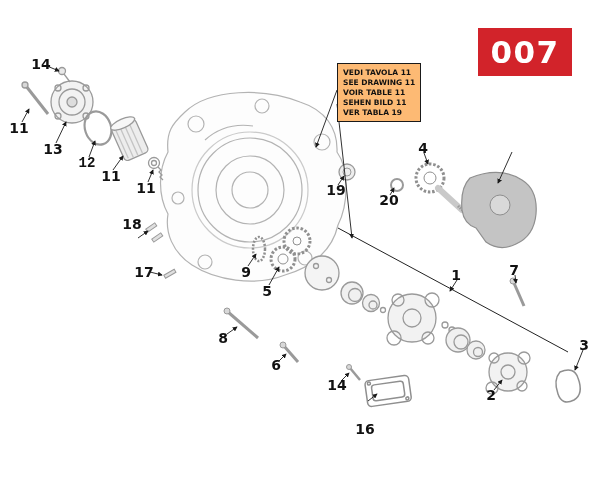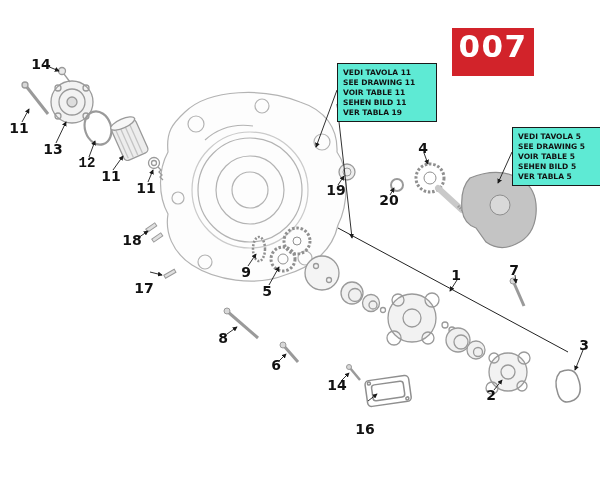--- a/index.html
+++ b/index.html
@@ -5,28 +5,28 @@
   * { margin:0; padding:0; box-sizing:border-box; }
   html,body { background:#ffffff; }
   body {
     width:600px; height:480px;
     font-family:"DejaVu Sans", sans-serif;
     color:#111;
   }
   .page { position:relative; width:600px; height:480px; background:#fff; overflow:hidden; }
   .diagram-svg { position:absolute; left:0; top:0; width:600px; height:480px; }
   .badge {
-    position:absolute; left:452px; top:28px; width:82px; height:48px;
+    position:absolute; left:478px; top:28px; width:94px; height:48px;
     background:#d2232a; color:#fff;
-    display:flex; align-items:flex-start; justify-content:center;
+    display:flex; align-items:center; justify-content:center;
     font-size:31px; font-weight:800; letter-spacing:1.5px;
   }
   .refbox {
-    position:absolute; background:#5eead4; border:1.2px solid #1a1a1a;
-    padding:4px 21px 3px 5px;
+    position:absolute; background:#fdba74; border:1.2px solid #1a1a1a;
+    padding:4px 5px 3px 5px;
     font-size:7.5px; font-weight:700; line-height:10px; white-space:nowrap;
   }
   .callout {
     position:absolute; transform:translate(-50%,-50%);
     font-size:14px; font-weight:600; color:#111;
   }
 </style>
 </head>
 <body>
 
@@ -200,36 +200,29 @@
   </div>
 
   <div class="refbox" style="left:337px; top:63px;">
     <div>VEDI TAVOLA 11</div>
     <div>SEE DRAWING 11</div>
     <div>VOIR TABLE 11</div>
     <div>SEHEN BILD 11</div>
     <div>VER TABLA 19</div>
   </div>
 
-  <div class="refbox" style="left:512px; top:127px;">
-    <div>VEDI TAVOLA 5</div>
-    <div>SEE DRAWING 5</div>
-    <div>VOIR TABLE 5</div>
-    <div>SEHEN BILD 5</div>
-    <div>VER TABLA 5</div>
-  </div>
 
   <div class="callout" style="left:41px;  top:64px;">14</div>
   <div class="callout" style="left:19px;  top:128px;">11</div>
   <div class="callout" style="left:53px;  top:149px;">13</div>
   <div class="callout" style="left:87px;  top:163px;font-family:Liberation Mono, monospace;">12</div>
   <div class="callout" style="left:111px; top:176px;">11</div>
   <div class="callout" style="left:146px; top:188px;">11</div>
-  <div class="callout" style="left:132px; top:240px;">18</div>
-  <div class="callout" style="left:144px; top:272px;margin-top:16px;">17</div>
+  <div class="callout" style="left:132px; top:224px;">18</div>
+  <div class="callout" style="left:144px; top:272px;">17</div>
   <div class="callout" style="left:246px; top:272px;">9</div>
   <div class="callout" style="left:267px; top:291px;">5</div>
   <div class="callout" style="left:223px; top:338px;">8</div>
   <div class="callout" style="left:276px; top:365px;">6</div>
   <div class="callout" style="left:337px; top:385px;">14</div>
   <div class="callout" style="left:365px; top:405px;margin-top:24px;">16</div>
   <div class="callout" style="left:336px; top:190px;">19</div>
   <div class="callout" style="left:389px; top:200px;">20</div>
   <div class="callout" style="left:423px; top:148px;">4</div>
   <div class="callout" style="left:456px; top:275px;">1</div>

